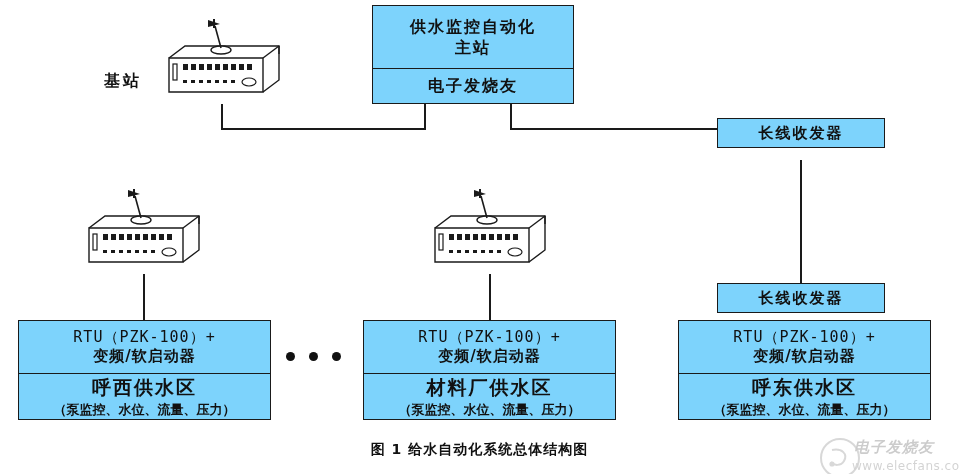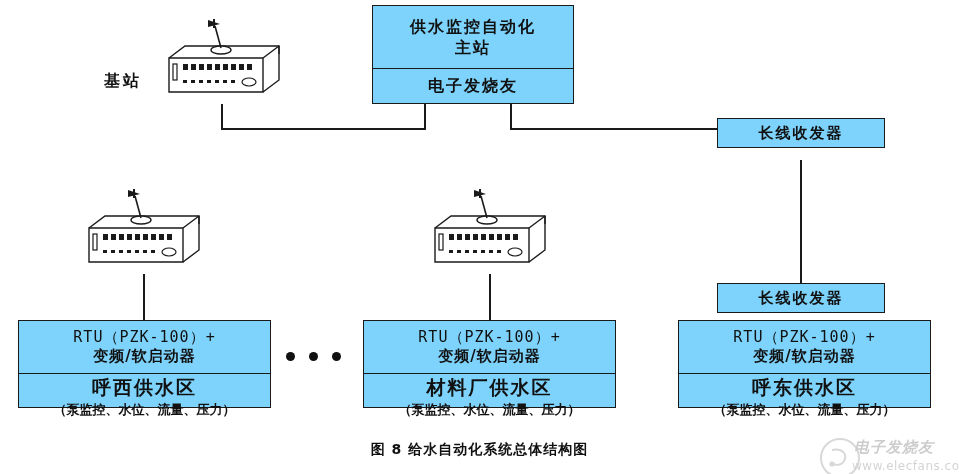--- a/index.html
+++ b/index.html
@@ -54,21 +54,21 @@
   #main-station .cn { font-size: 16px; line-height: 21px; }
 
   
   .xcvr { height: 30px; }
   .xcvr .seg { height: 100%; }
   .xcvr .cn { font-size: 15px; }
   #xcvr-top { left: 717px; top: 118px; width: 168px; }
   #xcvr-bottom { left: 717px; top: 283px; width: 168px; }
 
   
-  .rtu { height: 88px; }
+  .rtu { height: 100px; }
   .rtu .seg-top { height: 52px; }
   .rtu .seg-bot { height: 46px; }
   .rtu .rtu-line1 { font-size: 15px; letter-spacing: 1px; }
   .rtu .rtu-line2 { font-size: 15px; font-weight: bold; letter-spacing: 1px; }
   .rtu .area-name { font-size: 19px; font-weight: bold; letter-spacing: 2px; }
   .rtu .area-detail { font-size: 13px; font-weight: bold; letter-spacing: 0px; }
   #rtu-west { left: 18px; top: 320px; width: 253px; }
   #rtu-mid { left: 363px; top: 320px; width: 253px; }
   #rtu-east { left: 678px; top: 320px; width: 253px; }
 
@@ -340,21 +340,21 @@
       <div class="cn area-detail">（泵监控、水位、流量、压力）</div>
     </div>
   </div>
 
   <div id="ellipsis">
     <span></span>
     <span></span>
     <span></span>
   </div>
 
-  <div class="label cn" id="figure-caption">图 8    给水自动化系统总体结构图</div>
+  <div class="label cn" id="figure-caption">图 1    给水自动化系统总体结构图</div>
 
   <div id="watermark">
     <svg width="48" height="48" viewBox="0 0 48 48" style="position:absolute; left:0; top:2px;">
       <circle cx="22" cy="24" r="19" fill="none" stroke="#9a9a9a" stroke-width="2"></circle>
       <path d="M14,16 C24,14 30,20 26,27 C23,32 16,32 13,28" fill="none" stroke="#9a9a9a" stroke-width="2"></path>
       <circle cx="14" cy="30" r="2.6" fill="#9a9a9a"></circle>
     </svg>
     <div class="wm-cn">电子发烧友</div>
     <div class="wm-url">www.elecfans.com</div>
   </div>

